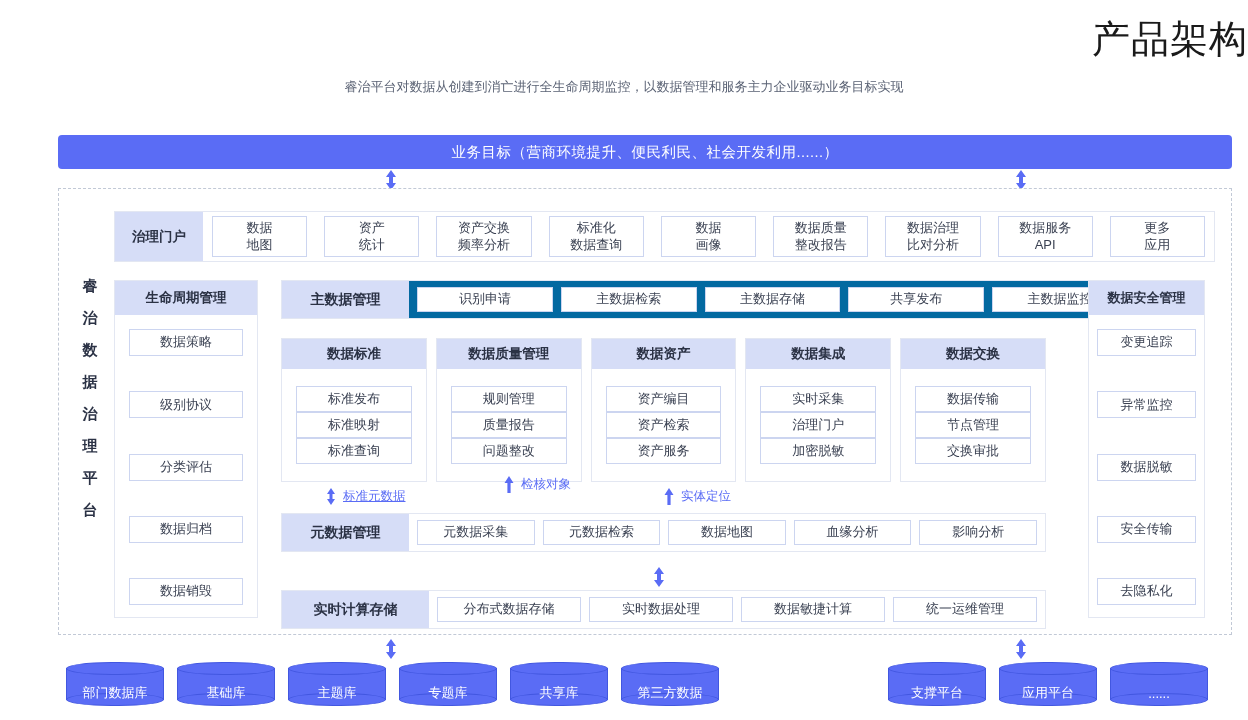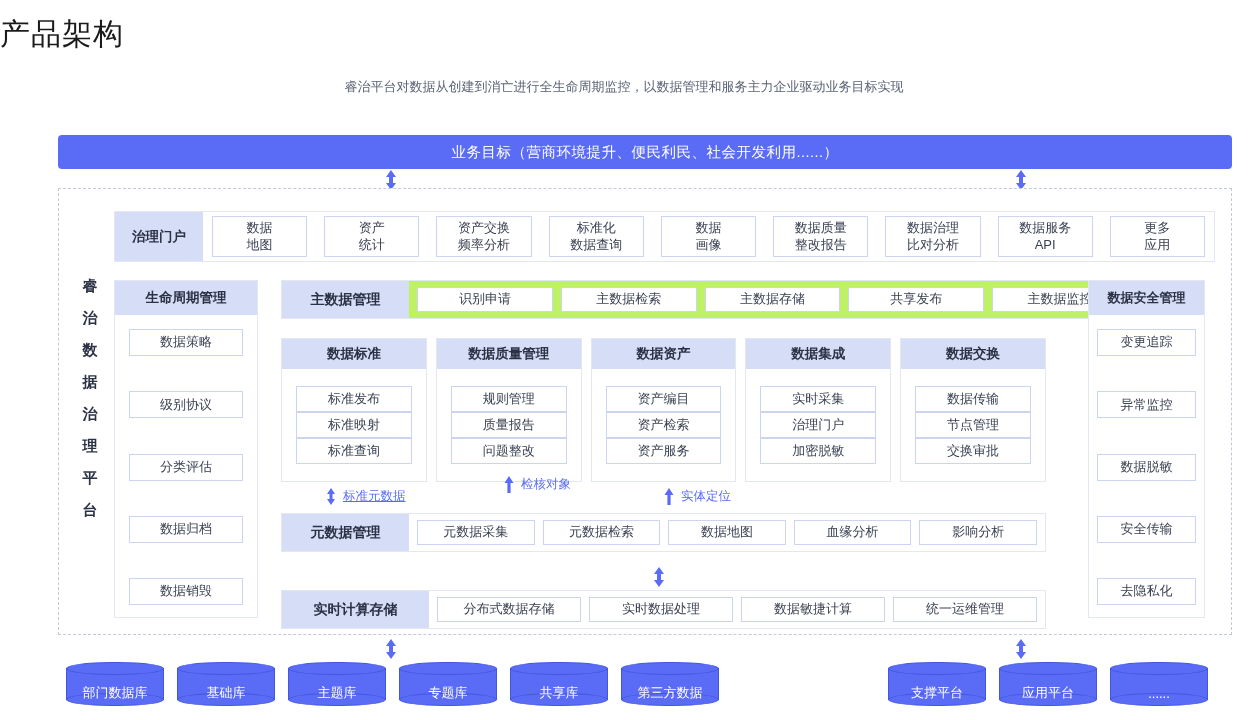--- a/index.html
+++ b/index.html
@@ -7,22 +7,22 @@
     width: 1248px; height: 720px;
     background: #ffffff;
     font-family: "Liberation Sans", "DejaVu Sans", sans-serif;
     overflow: hidden;
   }
   .page { position: relative; width: 1248px; height: 720px; }
 
   
   .title {
     position: absolute; left: 0; top: 14px; width: 1248px;
-    text-align: left;
-    font-size: 30px; font-weight: 400; color: #1a1a1a;
+    text-align: right;
+    font-size: 38px; font-weight: 400; color: #1a1a1a;
     letter-spacing: 1px;
   }
   .subtitle {
     position: absolute; left: 0; top: 78px; width: 1248px;
     text-align: center;
     font-size: 13px; color: #5a6274; font-weight: 400;
   }
 
   
   .goal-bar {
@@ -91,21 +91,21 @@
     padding: 14px 14px; display: flex; flex-direction: column;
     justify-content: space-between; height: 304px;
   }
   .lifecycle .items .lb { height: 27px; }
 
   
   .center { position: absolute; left: 222px; top: 91px; width: 765px; }
 
   .master {
     width: 856px; height: 39px;
-    border: 1px solid #e3e7f2; background: #bef264;
+    border: 1px solid #e3e7f2; background: #0369a1;
     display: flex; align-items: stretch;
   }
   .master .hdr-cell { width: 127px; flex: none; font-size: 14px; }
   .master .apps { flex: 1; display: flex; align-items: center;
                   justify-content: space-between; padding: 0 8px; gap: 8px; }
   .master .apps .lb { flex: 1; height: 25px; }
 
   .domains {
     margin-top: 19px; width: 765px; height: 144px;
     display: flex; justify-content: space-between; gap: 9px;

